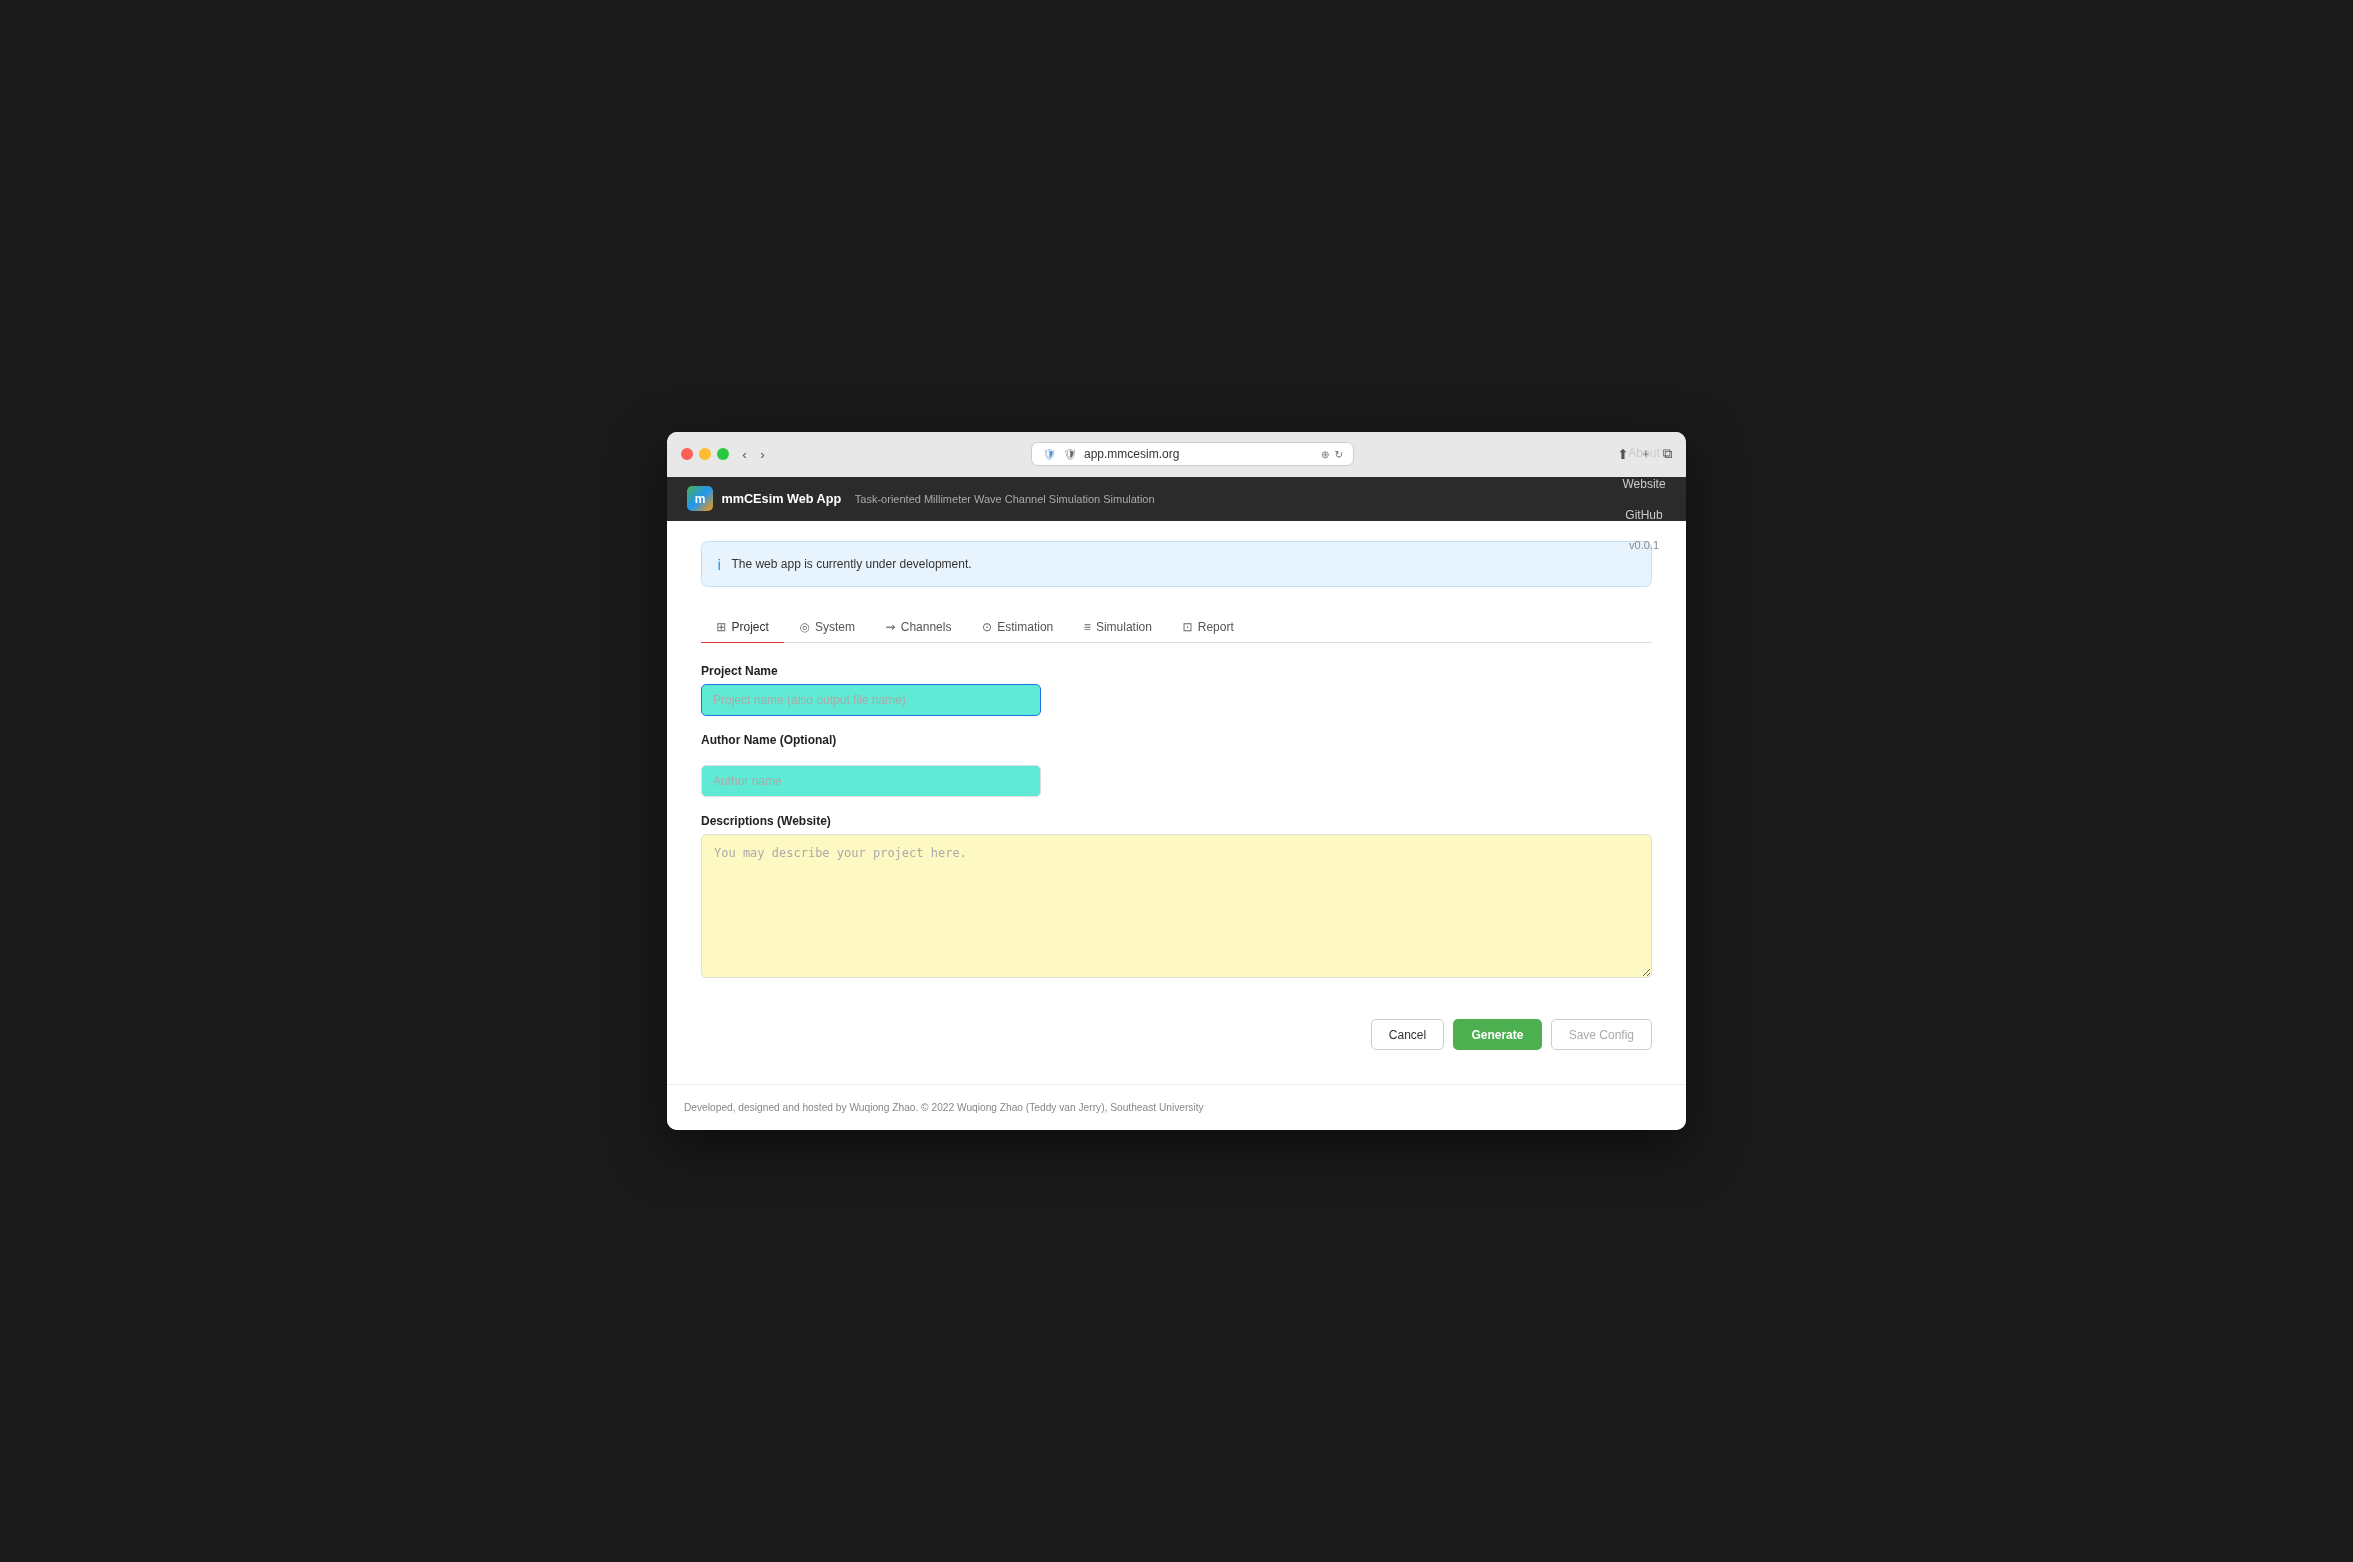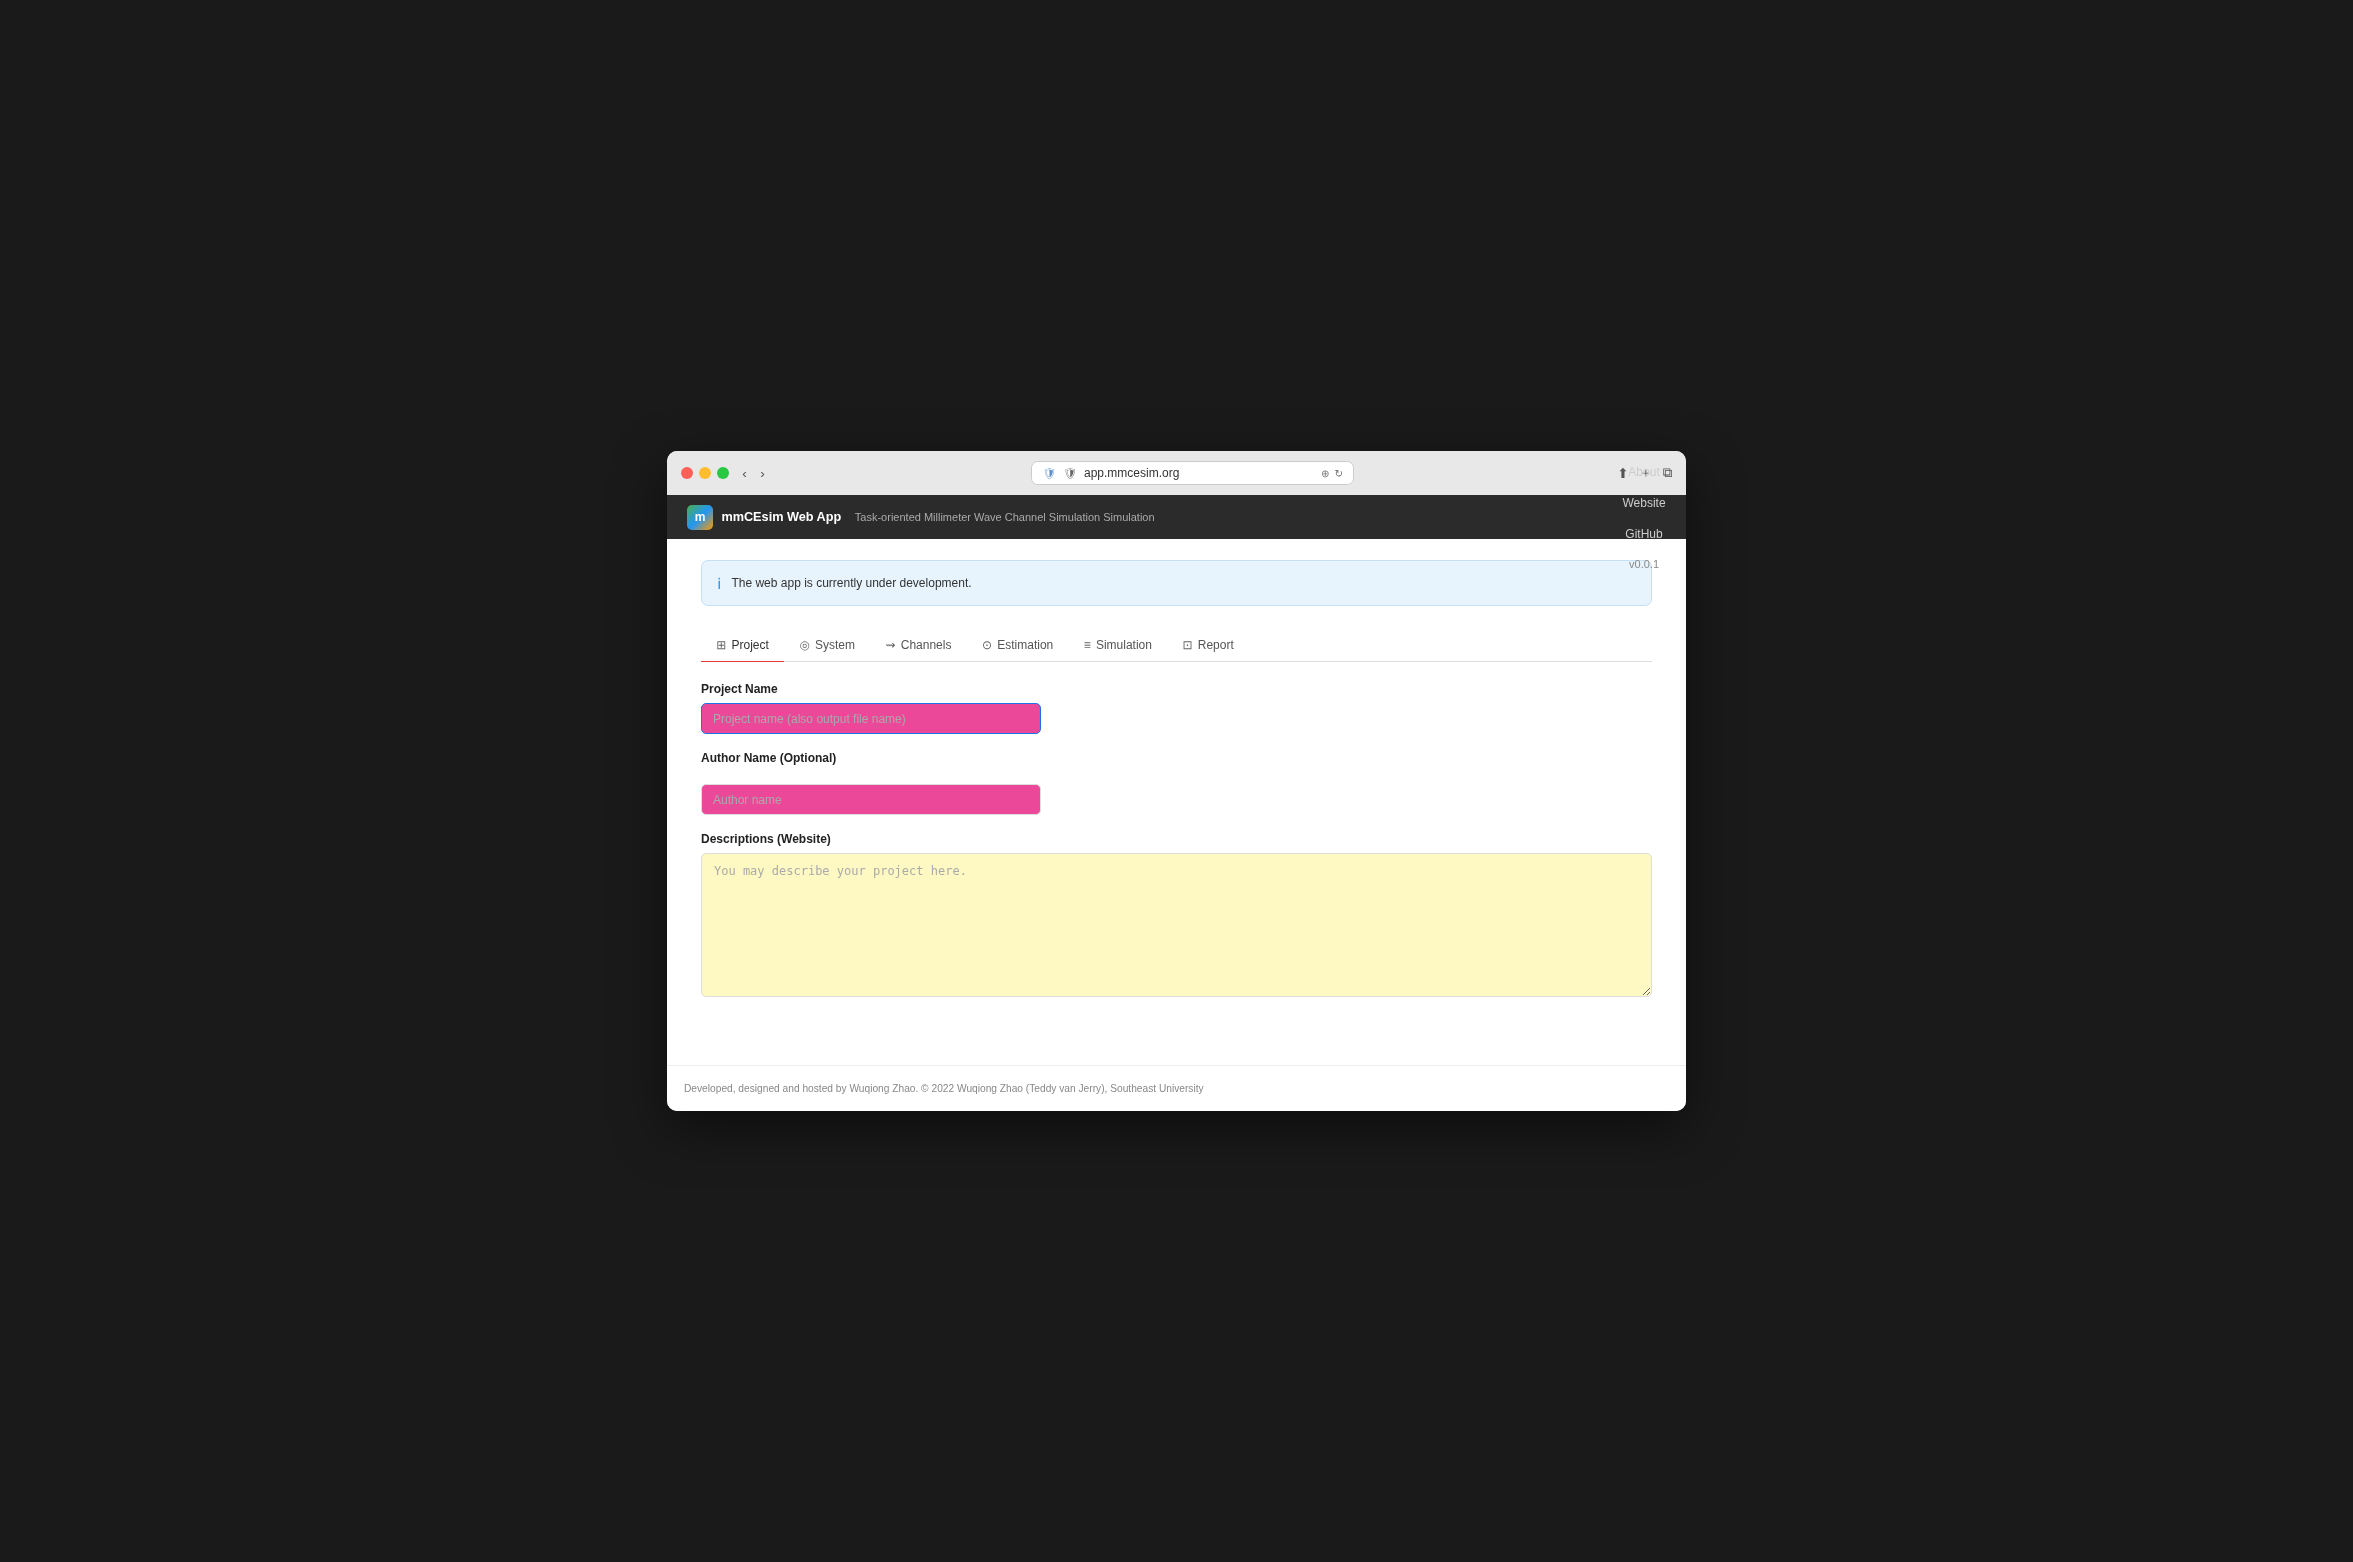--- a/index.html
+++ b/index.html
@@ -231,21 +231,21 @@
     }
 
     .form-input {
       width: 340px;
       padding: 7.6px 11px;
       border: 1.3px solid #1a73e8;
       border-radius: 5.1px;
       font-size: 12px;
       color: #333;
       outline: none;
-      background: #ec4899;
+      background: #5eead4;
     }
 
     .form-input.no-focus {
       border: 0.8px solid #ddd;
       margin-top: 12px;
     }
 
     .form-input::placeholder {
       color: #aaa;
     }
@@ -410,20 +410,25 @@
       <div class="form-group">
         <label class="form-label">Author Name (Optional)</label>
         <input class="form-input no-focus" type="text" placeholder="Author name" style="">
       </div>
 
       <div class="form-group">
         <label class="form-label">Descriptions (Website)</label>
         <textarea class="form-textarea" placeholder="You may describe your project here." style=""></textarea>
       </div>
 
+      <div class="form-actions">
+        <button class="btn-cancel">Cancel</button>
+        <button class="btn-generate">Generate</button>
+        <button class="btn-save-config">Save Config</button>
+      </div>
     </div>
 
   </div>
 
   <div class="page-footer">
     <span>Developed, designed and hosted by Wuqiong Zhao. © 2022 Wuqiong Zhao (Teddy van Jerry), Southeast University</span>
   </div>
 
 </div>
 

